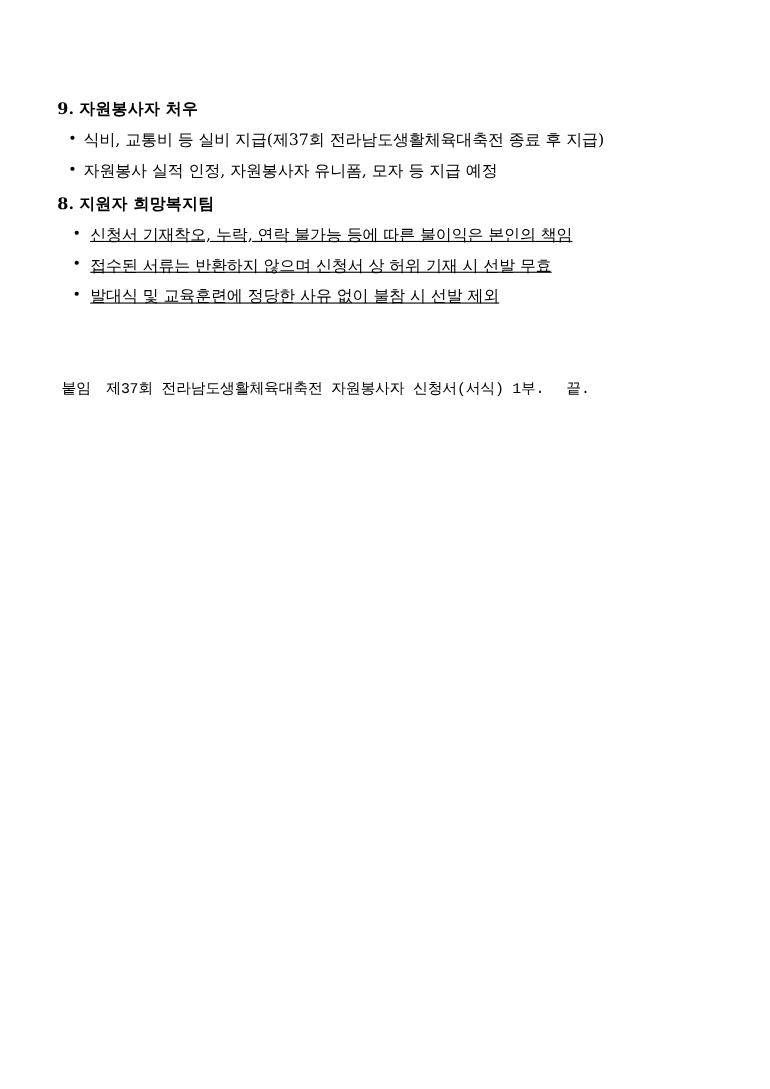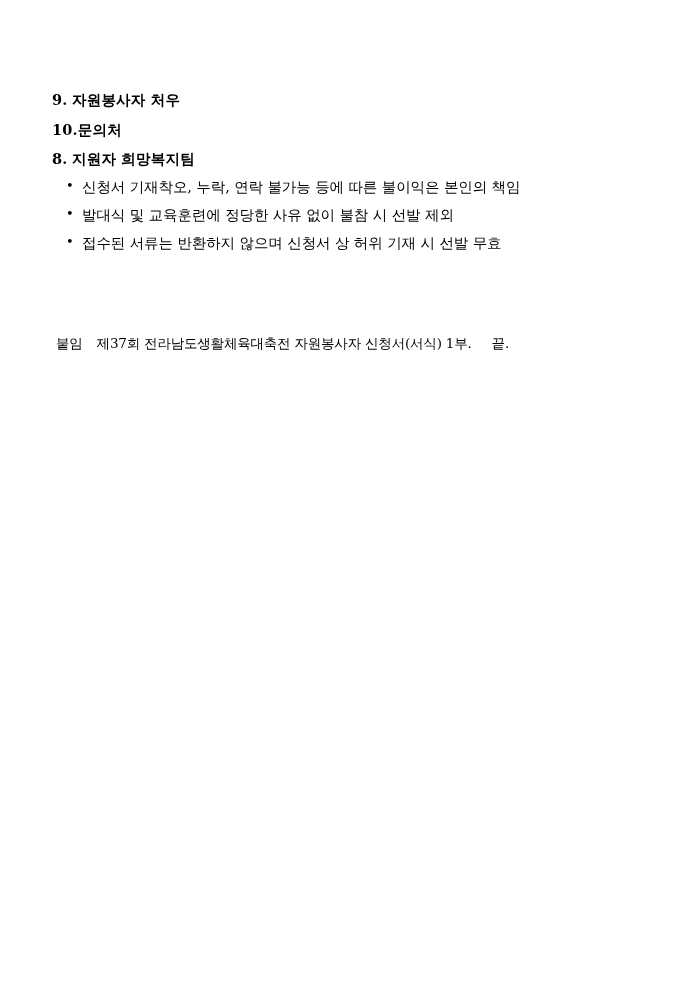--- a/index.html
+++ b/index.html
@@ -53,64 +53,67 @@
   }
   .bullet-list li::before {
     content: "\2022";
     position: absolute;
     left: 12px;
     top: 0;
     font-size: 13px;
   }
   .bullet-list.wide li {
     padding-left: 32px;
+    text-decoration: underline;
   }
   .bullet-list.wide li::before {
     left: 16px;
   }
   .attachment {
-    margin-top: 74px;
+    margin-top: 58px;
     padding-left: 6px;
     font-size: 13.5px;
     line-height: 1.9;
     letter-spacing: -0.2px;
     white-space: nowrap;
+    font-family: Liberation Mono, monospace;
   }
   .attachment .label {
     margin-right: 14px;
   }
   .attachment .end {
     margin-left: 20px;
   }
 </style>
 </head>
 <body>
 
 <div class="page">
 
   <div class="section">
     <div class="section-heading">
       <span class="num">9.</span><span>자원봉사자 처우</span>
     </div>
+    <ul class="bullet-list">
+      <li>식비, 교통비 등 실비 지급(제37회 전라남도생활체육대축전 종료 후 지급)</li>
+      <li>자원봉사 실적 인정, 자원봉사자 유니폼, 모자 등 지급 예정</li>
+    </ul>
   </div>
 
   <div class="section">
-    <div class="section-heading">
-      <span class="num">10.</span><span>문의처</span>
-    </div>
   </div>
 
   <div class="section">
     <div class="section-heading">
       <span class="num">8.</span><span>지원자 희망복지팀</span>
     </div>
     <ul class="bullet-list wide">
       <li>신청서 기재착오, 누락, 연락 불가능 등에 따른 불이익은 본인의 책임</li>
+      <li>접수된 서류는 반환하지 않으며 신청서 상 허위 기재 시 선발 무효</li>
       <li>발대식 및 교육훈련에 정당한 사유 없이 불참 시 선발 제외</li>
-      <li>접수된 서류는 반환하지 않으며 신청서 상 허위 기재 시 선발 무효</li>
     </ul>
   </div>
 
   <div class="attachment">
     <span class="label">붙임</span><span>제37회 전라남도생활체육대축전 자원봉사자 신청서(서식) 1부.</span><span class="end">끝.</span>
   </div>
 
 </div>
 
 </body></html>

